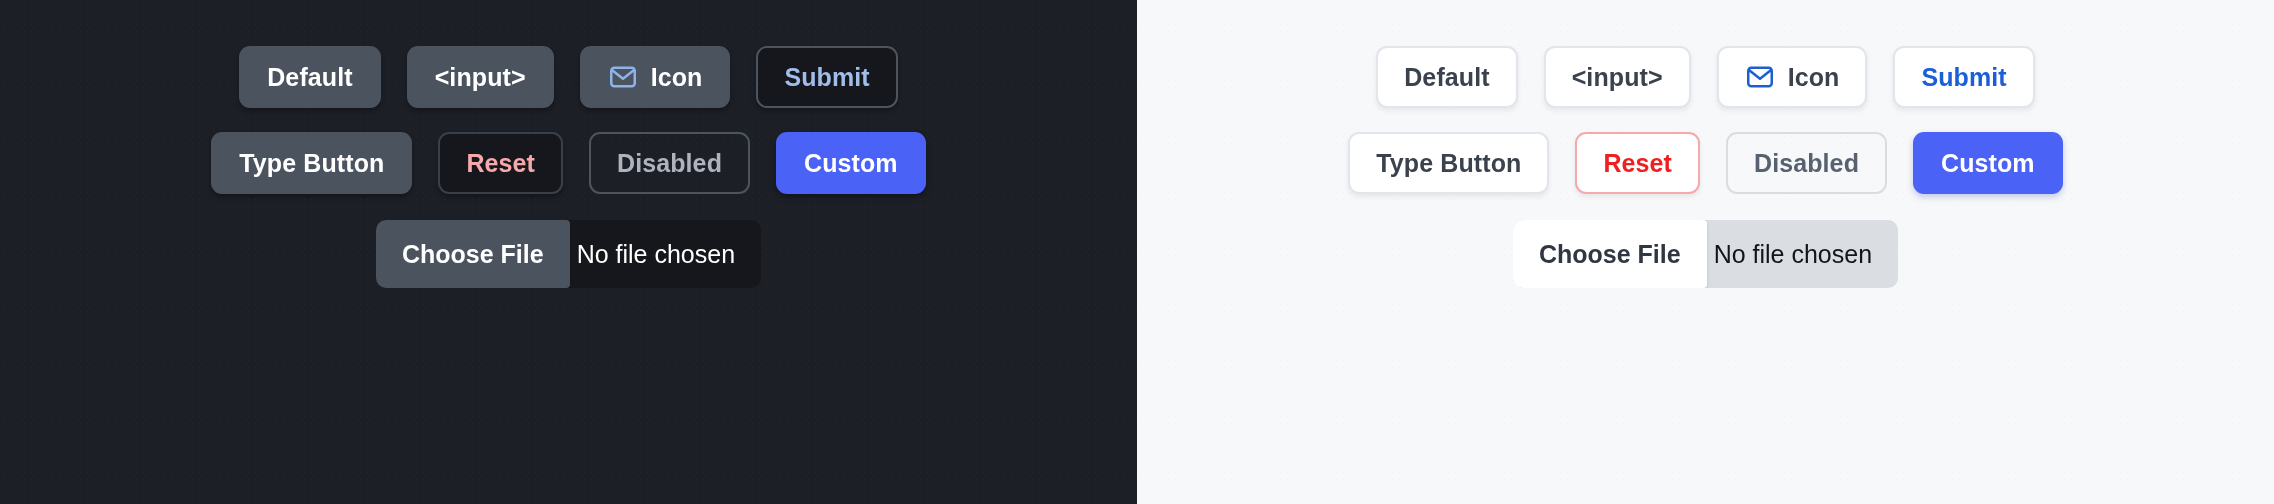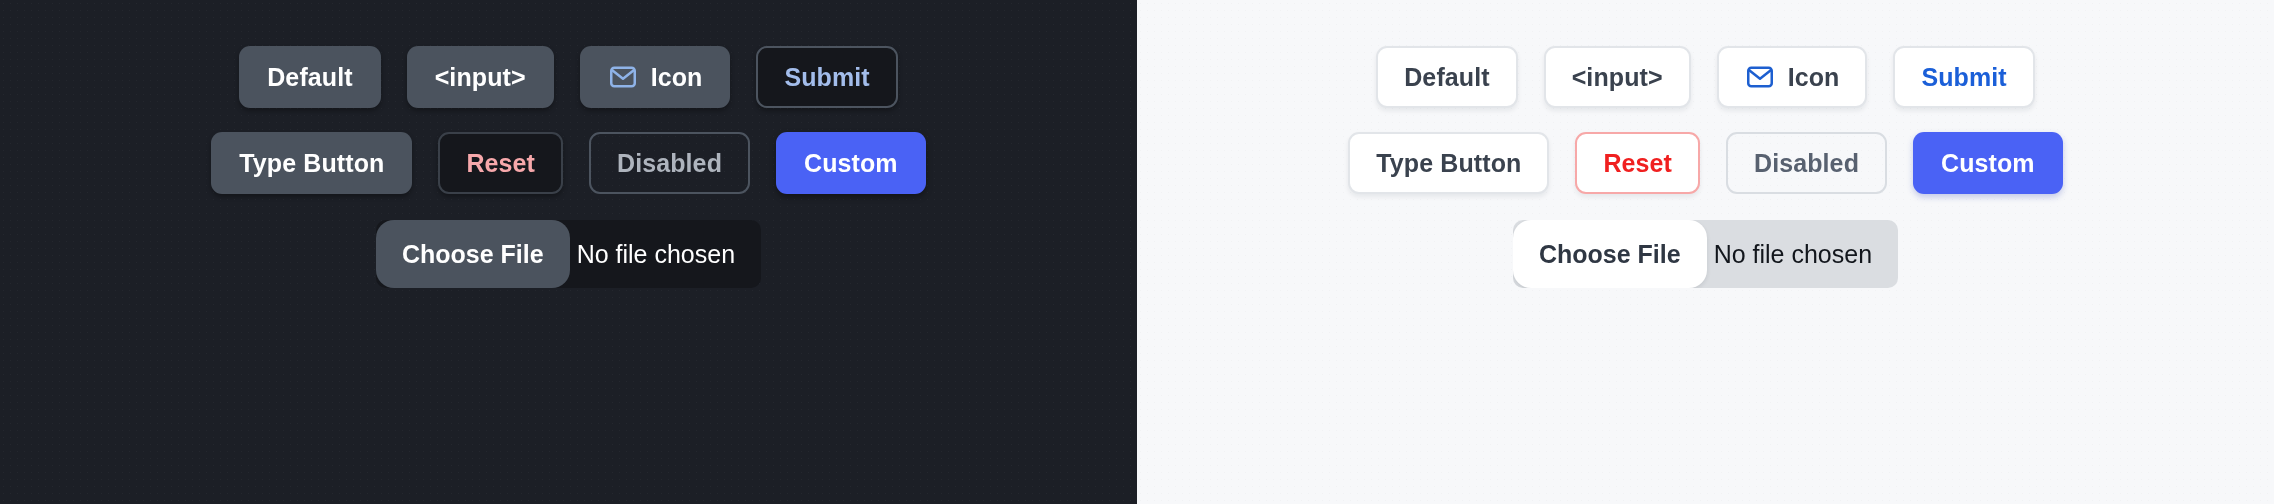--- a/index.html
+++ b/index.html
@@ -154,21 +154,21 @@
   .panel-dark .fileinput { background: #15171c; }
   .panel-light .fileinput { background: #dadde1; }
 
   .file-btn {
     display: inline-flex;
     align-items: center;
     justify-content: center;
     padding: 0 26px;
     font-size: 25px;
     font-weight: bold;
-    border-radius: 18px;
+    border-radius: 4px;
     cursor: pointer;
     border: none;
   }
   .panel-dark .file-btn {
     background: #4b535e;
     color: #ffffff;
   }
   .panel-light .file-btn {
     background: #ffffff;
     color: #2f3743;

